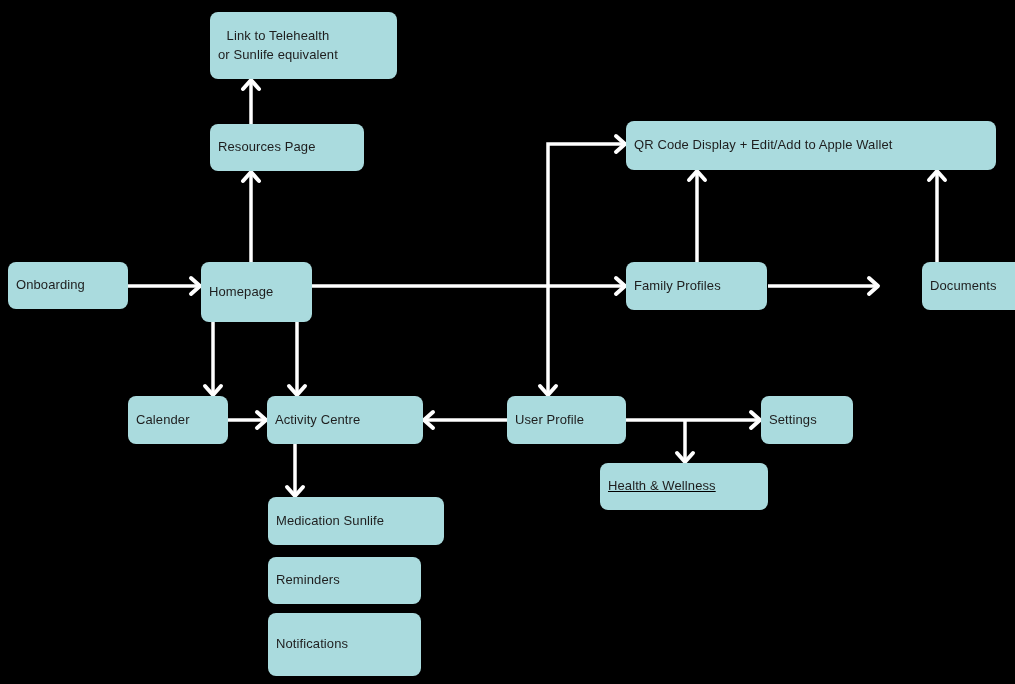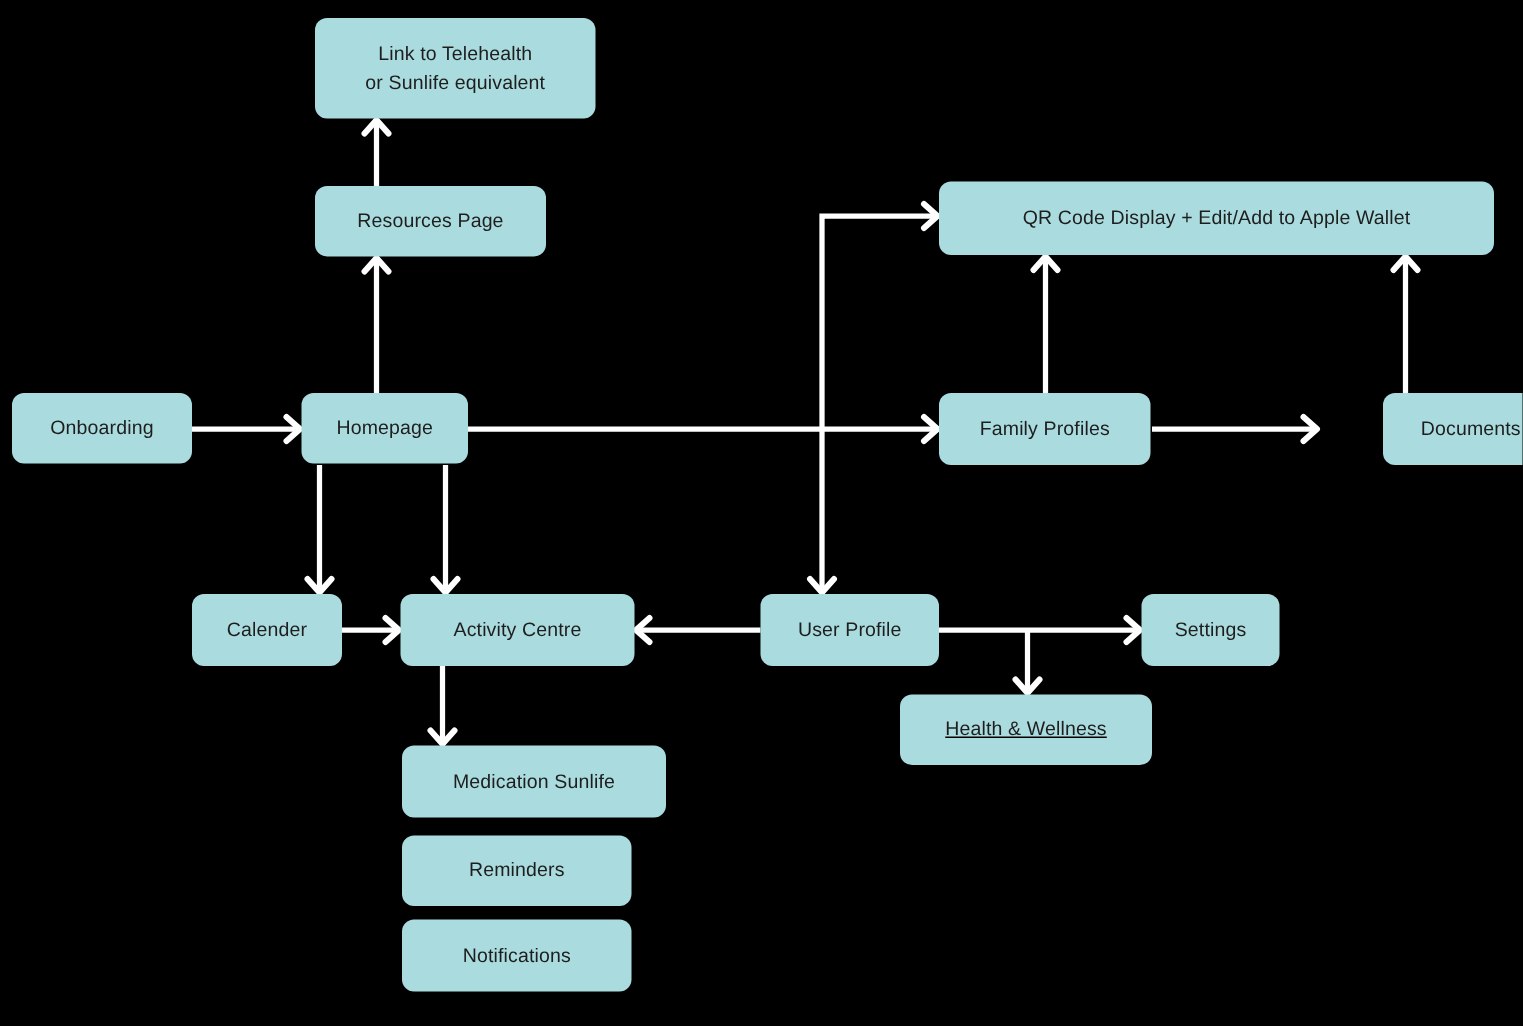--- a/index.html
+++ b/index.html
@@ -25,21 +25,21 @@
     top: 0;
     width: 1015px;
     height: 684px;
   }
   .node {
     position: absolute;
     background: #aadbde;
     border-radius: 8px;
     display: flex;
     align-items: center;
-    justify-content: center;
+    justify-content: flex-start;
     text-align: center;
     box-sizing: border-box;
     padding: 4px 8px;
   }
   .node .label {
     font-size: 13px;
     line-height: 1.45;
     color: #1e1e1e;
     white-space: pre-line;
     letter-spacing: 0.1px;
@@ -77,21 +77,21 @@
 <div class="node" style="left: 210px; top: 12px; width: 187px; height: 67px;">
       <span class="label">Link to Telehealth
 or Sunlife equivalent</span>
     </div>
     <div class="node" style="left: 210px; top: 124px; width: 154px; height: 47px;">
       <span class="label">Resources Page</span>
     </div>
     <div class="node" style="left: 8px; top: 262px; width: 120px; height: 47px;">
       <span class="label">Onboarding</span>
     </div>
-    <div class="node" style="left: 201px; top: 262px; width: 111px; height: 47px;">
+    <div class="node" style="left: 201px; top: 262px; width: 111px; height: 60px;">
       <span class="label">Homepage</span>
     </div>
     <div class="node" style="left: 626px; top: 262px; width: 141px; height: 48px;">
       <span class="label">Family Profiles</span>
     </div>
     <div class="node" style="left: 626px; top: 121px; width: 370px; height: 49px;">
       <span class="label">QR Code Display + Edit/Add to Apple Wallet</span>
     </div>
     <div class="node" style="left: 922px; top: 262px; width: 117px; height: 48px;">
       <span class="label">Documents</span>
@@ -110,16 +110,16 @@
     </div>
     <div class="node" style="left: 600px; top: 463px; width: 168px; height: 47px; text-decoration: underline;">
       <span class="label">Health &amp; Wellness</span>
     </div>
     <div class="node" style="left: 268px; top: 497px; width: 176px; height: 48px;">
       <span class="label">Medication Sunlife</span>
     </div>
     <div class="node" style="left: 268px; top: 557px; width: 153px; height: 47px;">
       <span class="label">Reminders</span>
     </div>
-    <div class="node" style="left: 268px; top: 613px; width: 153px; height: 48px;">
+    <div class="node" style="left: 268px; top: 613px; width: 153px; height: 63px;">
       <span class="label">Notifications</span>
     </div>
   </div>
 
 </body></html>

